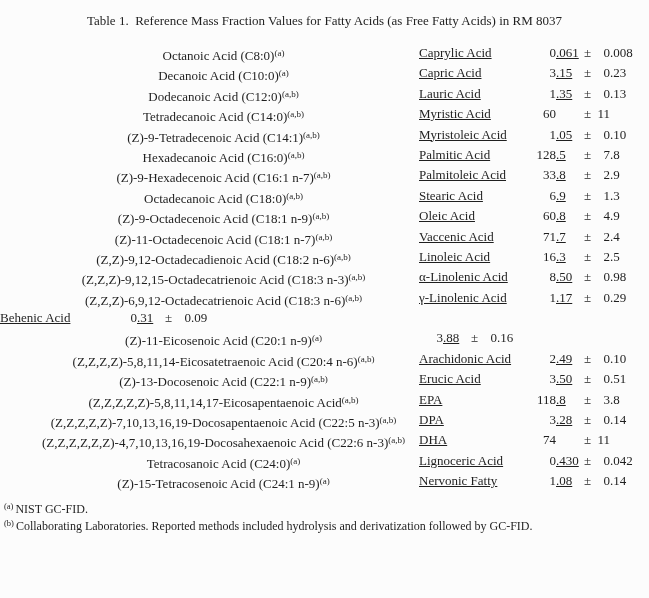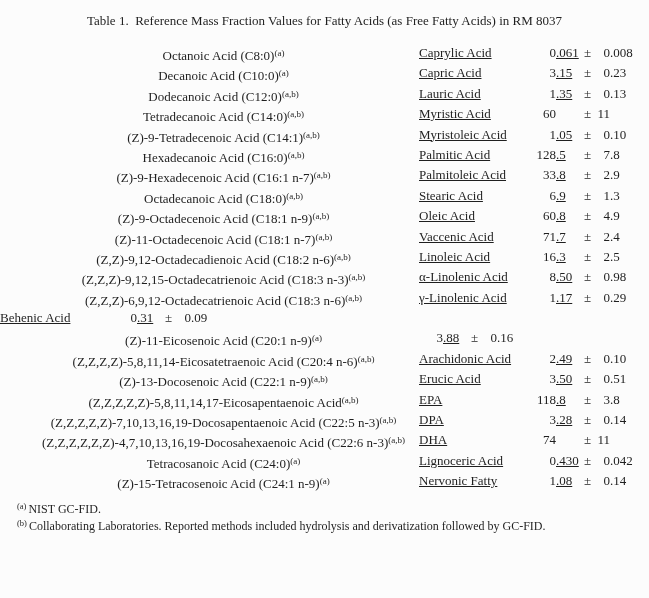--- a/index.html
+++ b/index.html
@@ -17,21 +17,21 @@
   .rows { margin-top:15px; }
   .row { display:flex; height:20.4px; line-height:20.4px; white-space:nowrap; }
   .c-analyte { width:419px; padding-left:28px; overflow:visible;text-align:center; }
   .c-analyte sup, .fn sup { font-size:9px; vertical-align:3.5px; }
   .c-common { width:113px;text-decoration:underline; }
   .c-vint  { width:24px; text-align:right; }
   .c-vfrac { width:22px; text-align:left;text-decoration:underline; }
   .c-pm    { width:19px; text-align:center; }
   .c-uint  { width:13px; text-align:right; }
   .c-ufrac { width:39px; text-align:left; }
-  .footnotes { margin-top:7px; padding-left:17px; font-size:12px; }
+  .footnotes { margin-top:7px; padding-left:4px; font-size:12px; }
   .fn { line-height:15px; }
   .fn sup { font-size:8.5px; margin-right:2px; }
 </style>
 </head>
 <body>
 
 <div class="page">
   <div class="title">Table 1.  Reference Mass Fraction Values for Fatty Acids (as Free Fatty Acids) in RM 8037</div>
 
 

